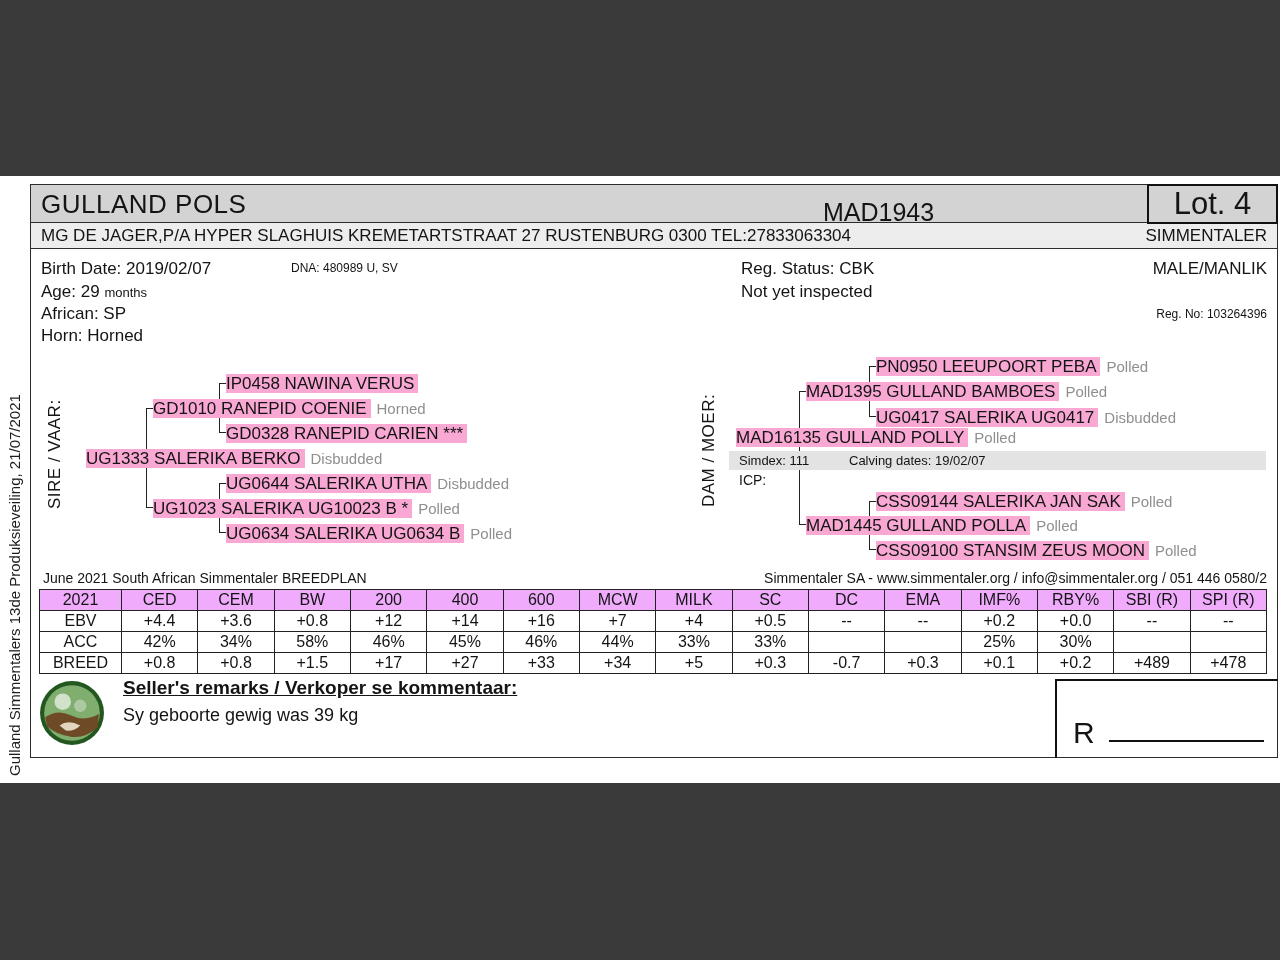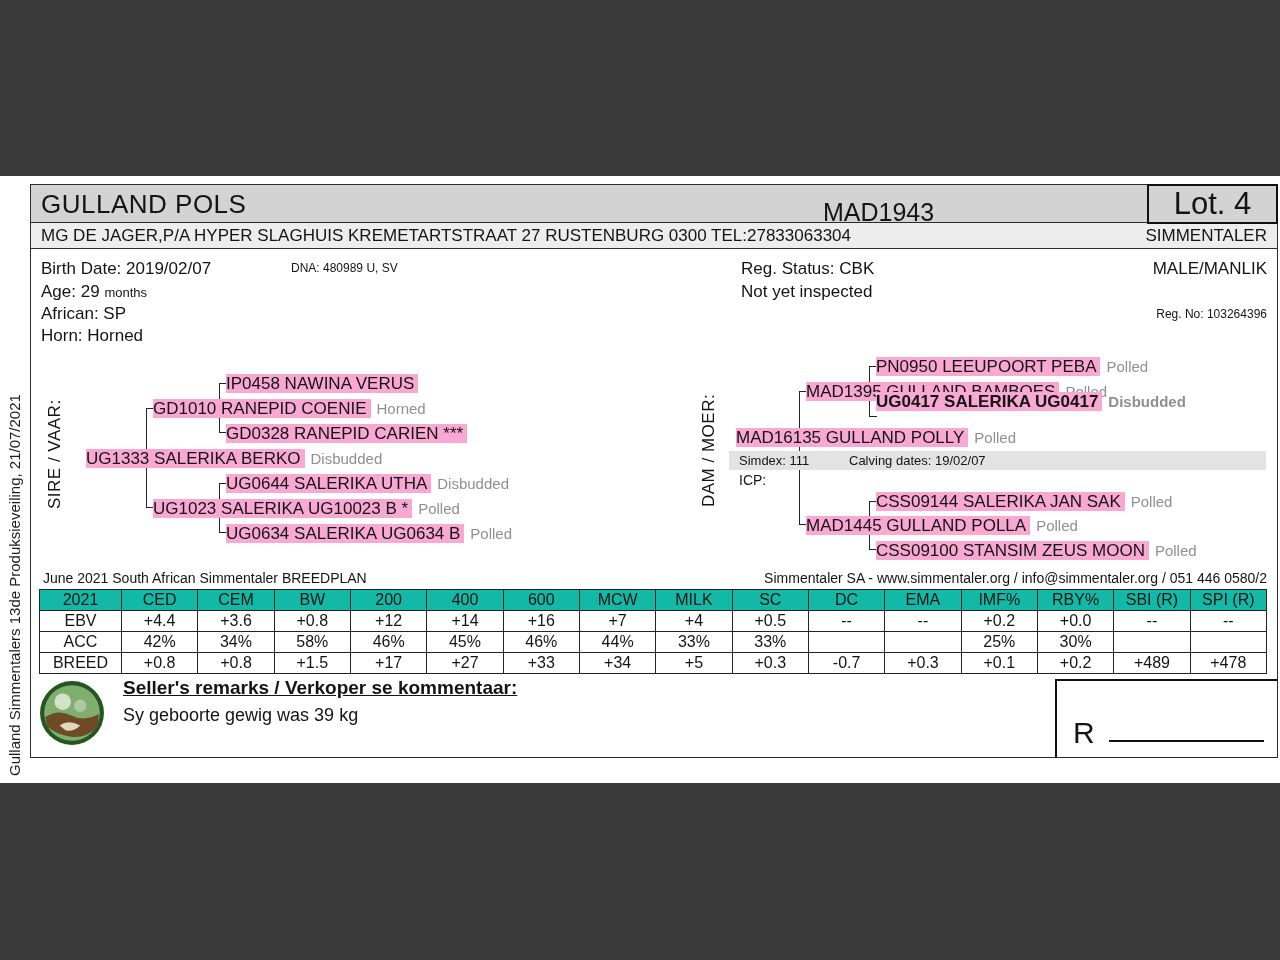--- a/index.html
+++ b/index.html
@@ -44,21 +44,21 @@
   .simdex-band .sx { position:absolute; white-space:nowrap; }
   .icp-row { position:absolute; left:708px; top:124px; font-size:14px; line-height:18px; z-index:2; }
 
   
   .bp-caption { position:relative; height:22px; font-size:14px; line-height:22px; }
   .bp-title { position:absolute; left:12px; }
   .bp-contact { position:absolute; right:10px; }
   .bp-table-wrap { height:84px; padding-left:8px; }
   table.bp { border-collapse:collapse; table-layout:fixed; width:1228px; font-size:16px; }
   table.bp td { border:1px solid #222; text-align:center; height:20px; line-height:20px; padding:0; overflow:hidden; }
-  table.bp tr.hdr td { background:#14b8a6; }
+  table.bp tr.hdr td { background:#f0abfc; }
 
   
   .remarks { position:relative; height:84px; }
   .logo { position:absolute; left:8px; top:7px; width:66px; height:66px; }
   .remarks-heading { position:absolute; left:92px; top:4px; font-size:19px; font-weight:700; text-decoration:underline; }
   .remarks-text { position:absolute; left:92px; top:32px; font-size:18px; }
   .price-box { position:absolute; right:-1px; top:6px; width:223px; height:79px;
                border-left:2px solid #111; border-top:2px solid #111; }
   .price-r { position:absolute; left:16px; bottom:8px; font-size:30px; }
   .price-line { position:absolute; left:52px; right:14px; bottom:16px; border-bottom:2px solid #111; }
@@ -149,21 +149,21 @@
       <div class="vline" style="left:838px; top:154px; height:49px;"></div>
       <div class="hline" style="left:838px; top:154px; width:8px;"></div>
       <div class="hline" style="left:838px; top:202px; width:8px;"></div>
 
       <div class="ped-row" style="left:845px; top:7px;">
         <span class="ped-name">PN0950 LEEUPOORT PEBA</span><span class="ped-status">Polled</span>
       </div>
       <div class="ped-row" style="left:775px; top:32px;">
         <span class="ped-name">MAD1395 GULLAND BAMBOES</span><span class="ped-status">Polled</span>
       </div>
-      <div class="ped-row" style="left:845px; top:42px;font-weight:bold;">
+      <div class="ped-row" style="left:845px; top:58px;">
         <span class="ped-name">UG0417 SALERIKA UG0417</span><span class="ped-status">Disbudded</span>
       </div>
       <div class="ped-row" style="left:705px; top:80px; height:22px; line-height:22px;">
         <span class="ped-name">MAD16135 GULLAND POLLY</span><span class="ped-status">Polled</span>
       </div>
 
       <div class="simdex-band">
         <span class="sx" style="left:10px;">Simdex: 111</span>
         <span class="sx" style="left:120px;">Calving dates: 19/02/07</span>
       </div>

